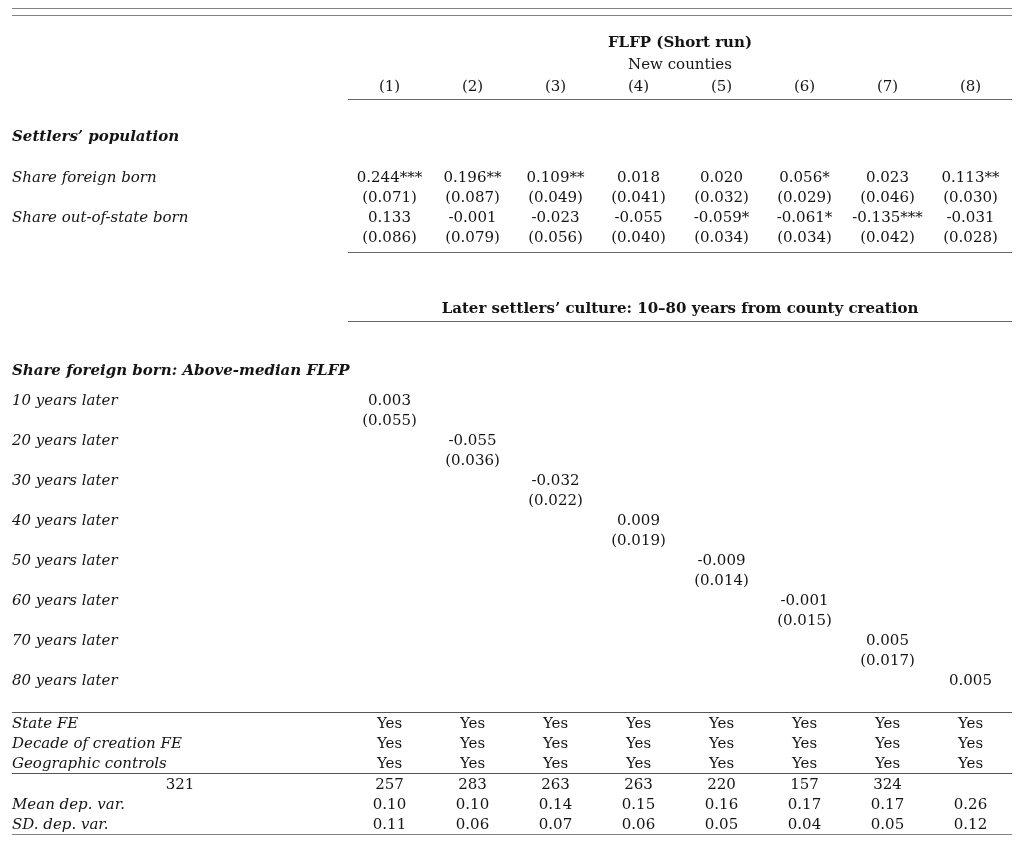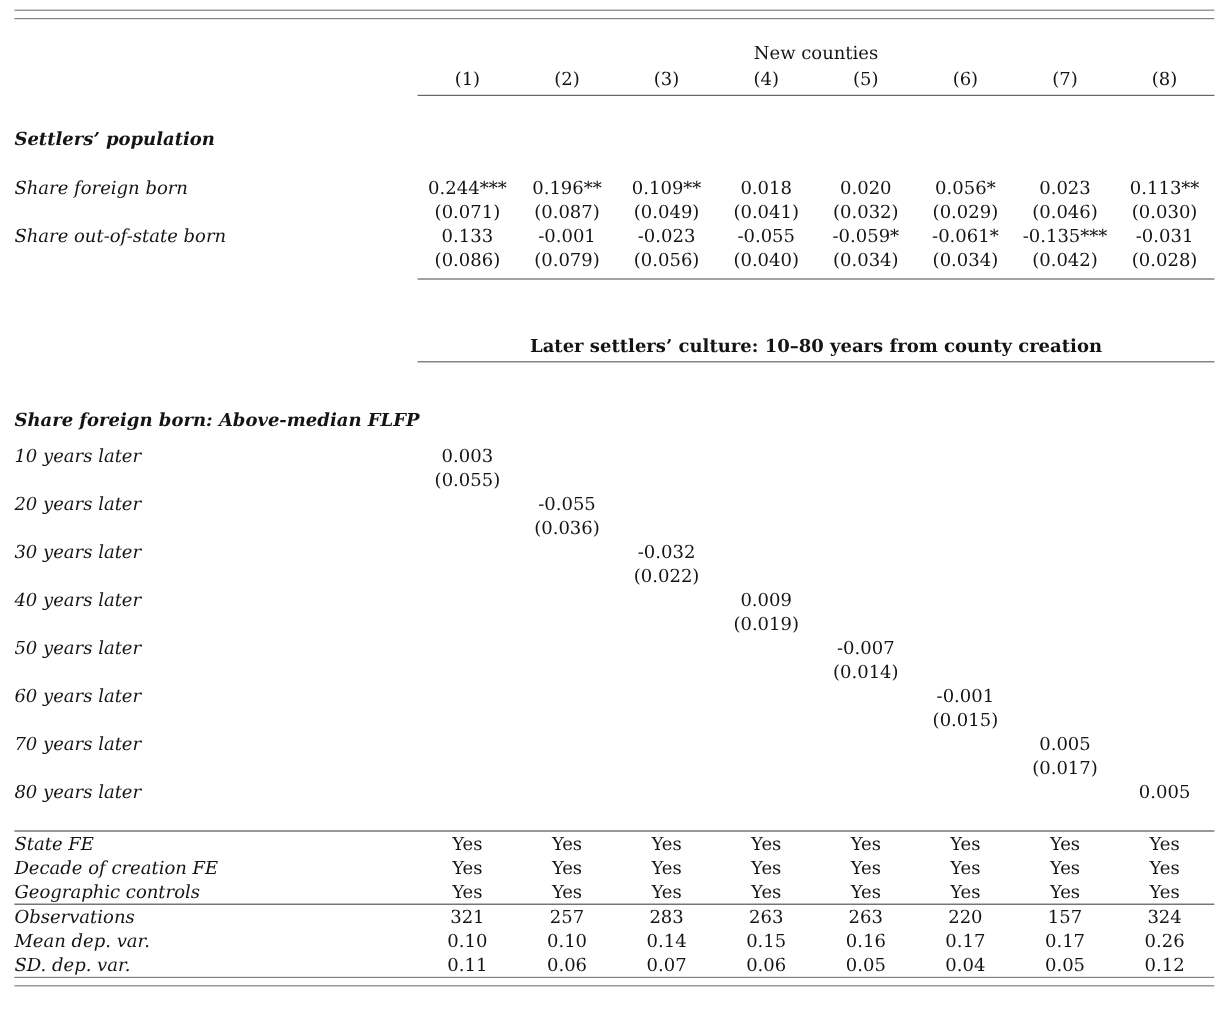--- a/index.html
+++ b/index.html
@@ -45,20 +45,21 @@
 </style>
 </head>
 <body>
 
 <div class="sheet">
 
   <div class="dbl-rule m-top-dbl"></div>
 
   <div class="row m-title">
     <div class="lbl"></div>
+    <div class="dspan c bold">FLFP (Short run)</div>
   </div>
   <div class="row m-sub">
     <div class="lbl"></div>
     <div class="dspan c">New counties</div>
   </div>
   <div class="row m-colnum">
     <div class="lbl"></div>
     <div class="c">(1)</div>
     <div class="c">(2)</div>
     <div class="c">(3)</div>
@@ -158,21 +159,21 @@
   </div>
   <div class="row">
     <div class="lbl">40 years later</div>
     <div class="c col5">0.009</div>
   </div>
   <div class="row">
     <div class="c col5">(0.019)</div>
   </div>
   <div class="row">
     <div class="lbl">50 years later</div>
-    <div class="c col6">-0.007</div>
+    <div class="c col6">-0.009</div>
   </div>
   <div class="row">
     <div class="c col6">(0.014)</div>
   </div>
   <div class="row">
     <div class="lbl">60 years later</div>
     <div class="c col7">-0.001</div>
   </div>
   <div class="row">
     <div class="c col7">(0.015)</div>
@@ -221,21 +222,20 @@
     <div class="c">Yes</div>
     <div class="c">Yes</div>
     <div class="c">Yes</div>
     <div class="c">Yes</div>
     <div class="c">Yes</div>
   </div>
 
   <div class="hr-full"></div>
 
   <div class="row">
-    <div class="lbl">Observations</div>
     <div class="c">321</div>
     <div class="c">257</div>
     <div class="c">283</div>
     <div class="c">263</div>
     <div class="c">263</div>
     <div class="c">220</div>
     <div class="c">157</div>
     <div class="c">324</div>
   </div>
   <div class="row">

